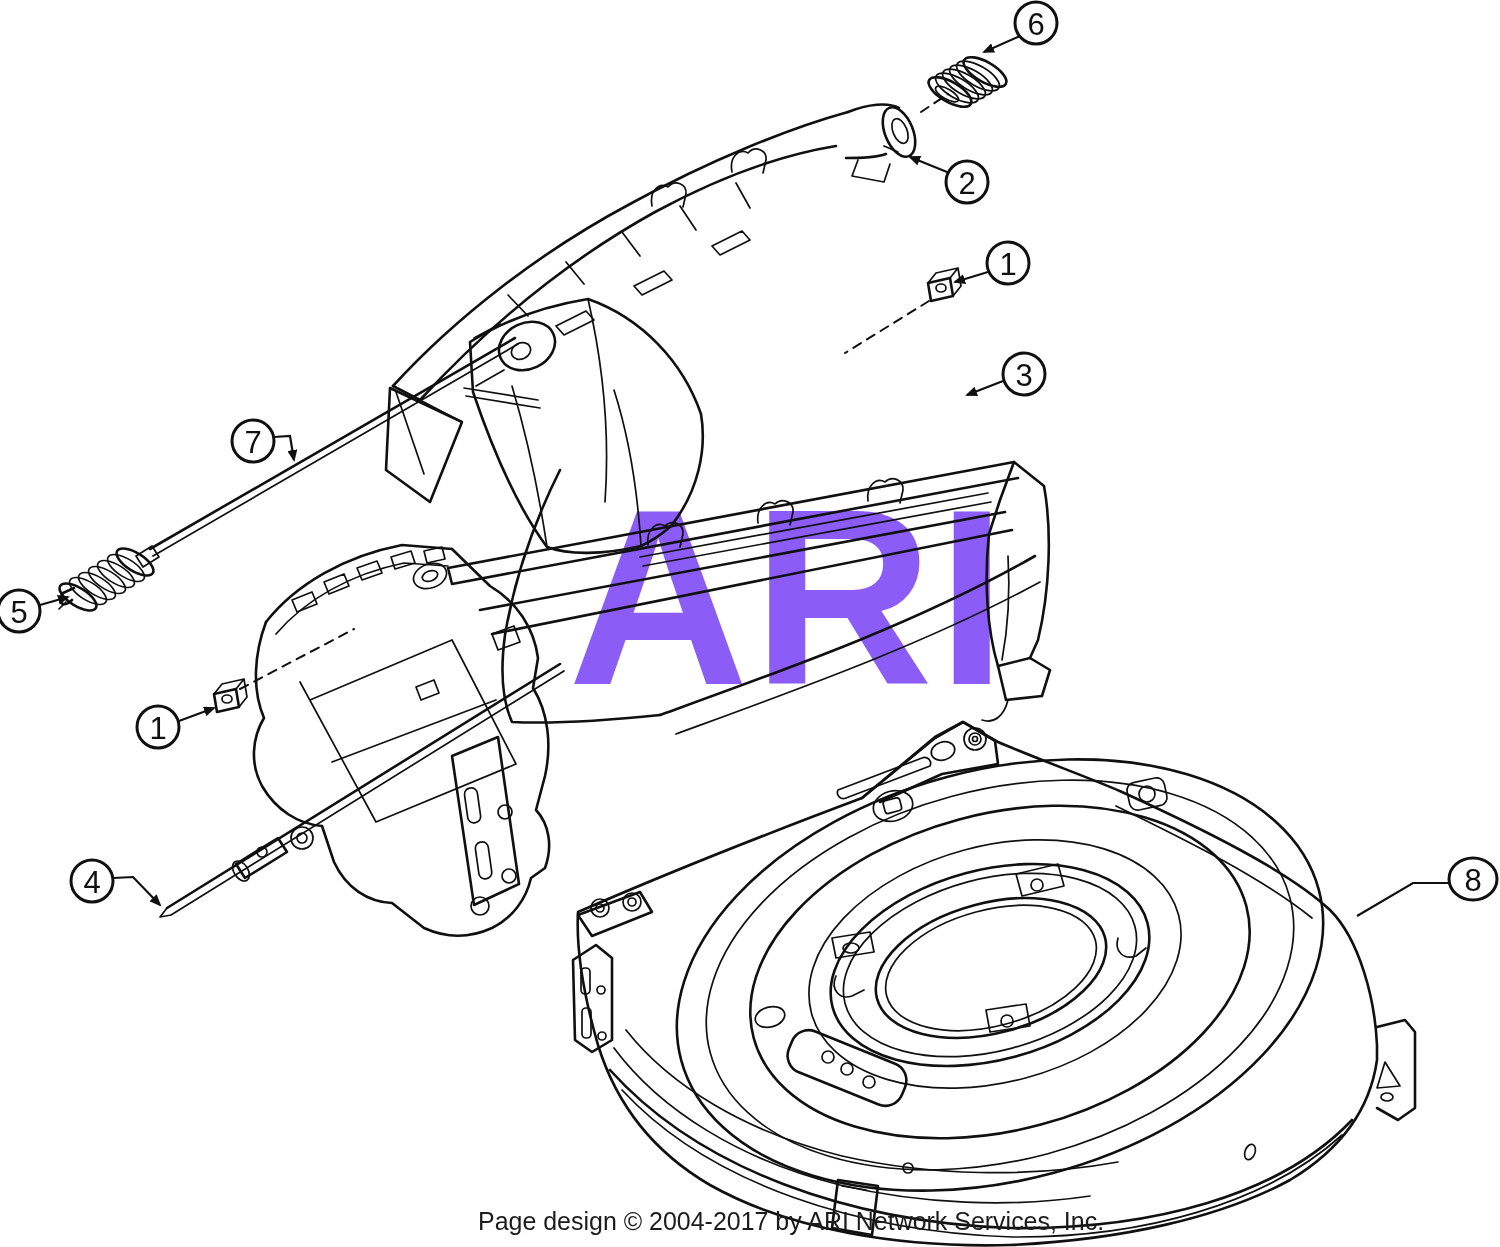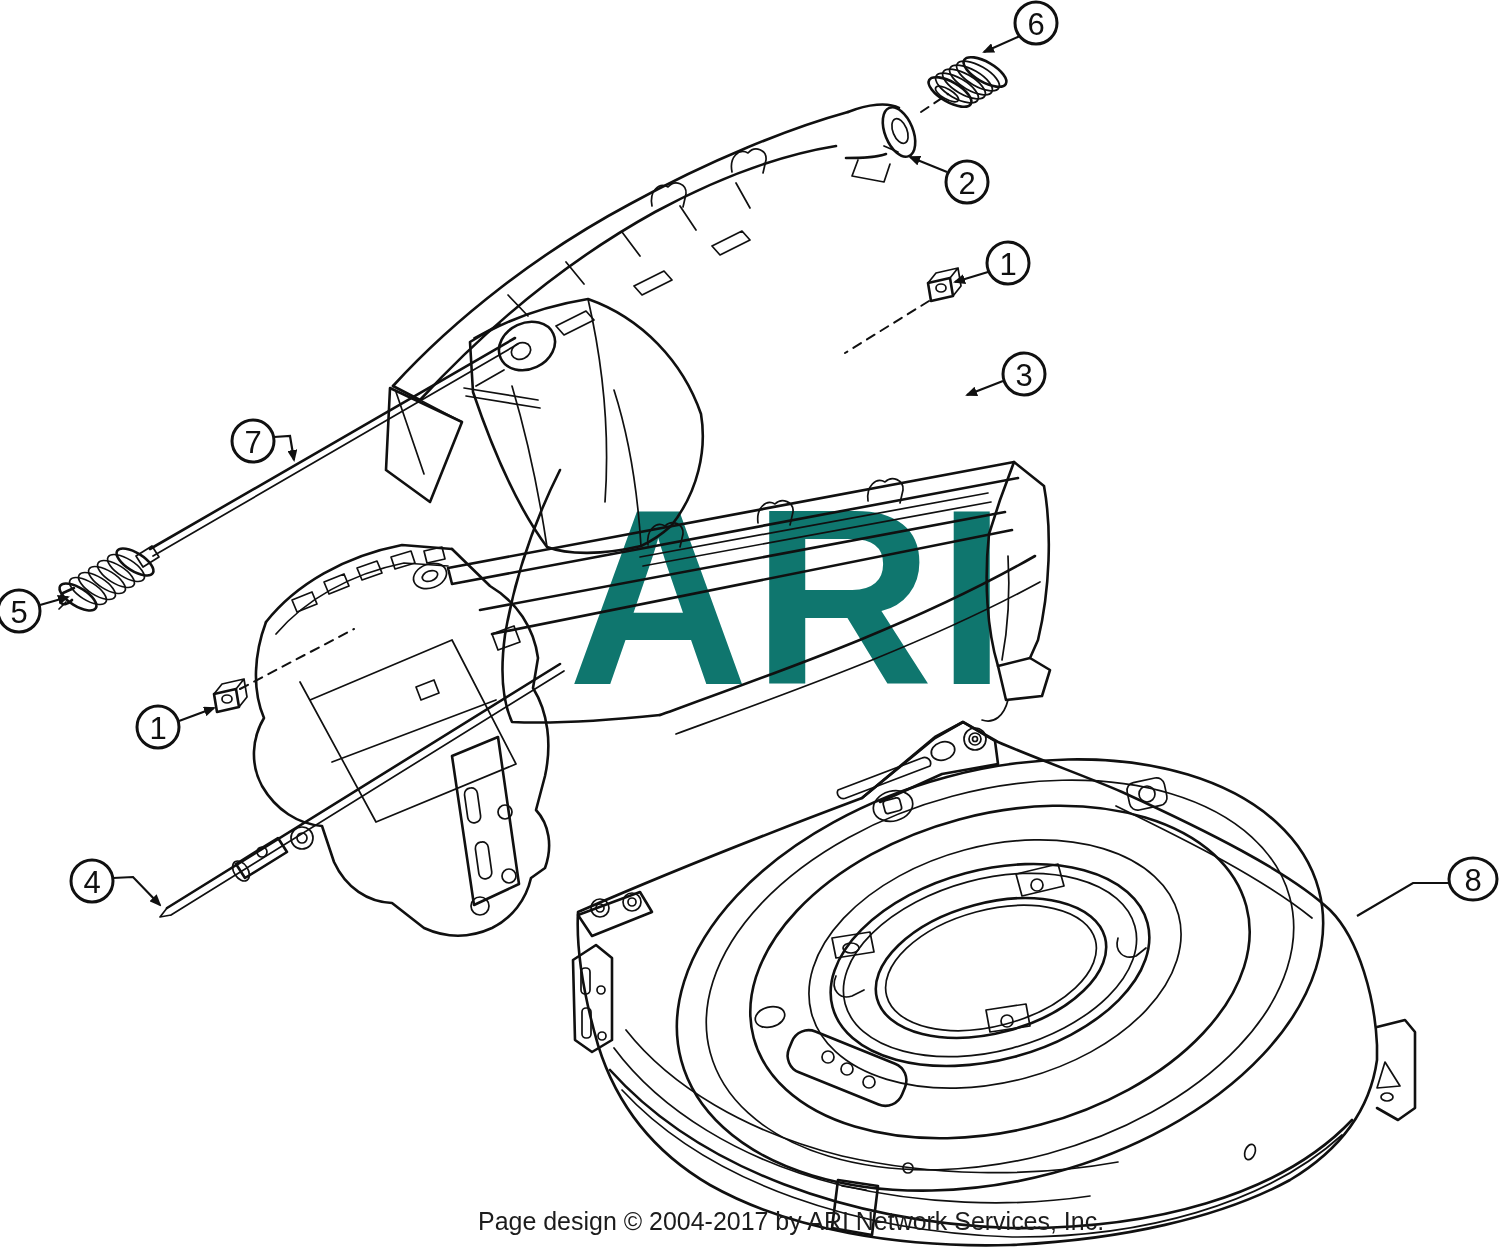--- a/index.html
+++ b/index.html
@@ -1,19 +1,19 @@
 <!DOCTYPE html>
 <html><head>
 <meta charset="utf-8">
 <style>
   html,body{margin:0;padding:0;background:#fff;}
   #stage{position:relative;width:1500px;height:1247px;background:#fff;overflow:hidden;
          font-family:"Liberation Sans",sans-serif;}
   #watermark{position:absolute;left:568px;top:473px;font-size:250px;font-weight:bold;
-             letter-spacing:4px;line-height:1;color:#0f766e;z-index:0;user-select:none;}
+             letter-spacing:4px;line-height:1;color:#8b5cf6;z-index:0;user-select:none;}
   #diagram{position:absolute;left:0;top:0;z-index:1;}
   #footer{position:absolute;left:478px;top:1206px;z-index:2;font-size:26px;color:#1c1c1c;
           transform:scaleX(.96);transform-origin:left;white-space:nowrap;}
   .ln{fill:none;stroke:#101010;stroke-width:2.6;stroke-linecap:round;stroke-linejoin:round;}
   .tn{fill:none;stroke:#101010;stroke-width:1.7;stroke-linecap:round;stroke-linejoin:round;}
   .dash{fill:none;stroke:#101010;stroke-width:2;stroke-dasharray:9 7;stroke-linecap:round;}
   .co-c{fill:#fff;stroke:#101010;stroke-width:3;}
   .co-t{fill:#101010;font-family:"Liberation Sans",sans-serif;font-size:31px;
         text-anchor:middle;dominant-baseline:central;}
   .ldr{fill:none;stroke:#101010;stroke-width:2.2;}

